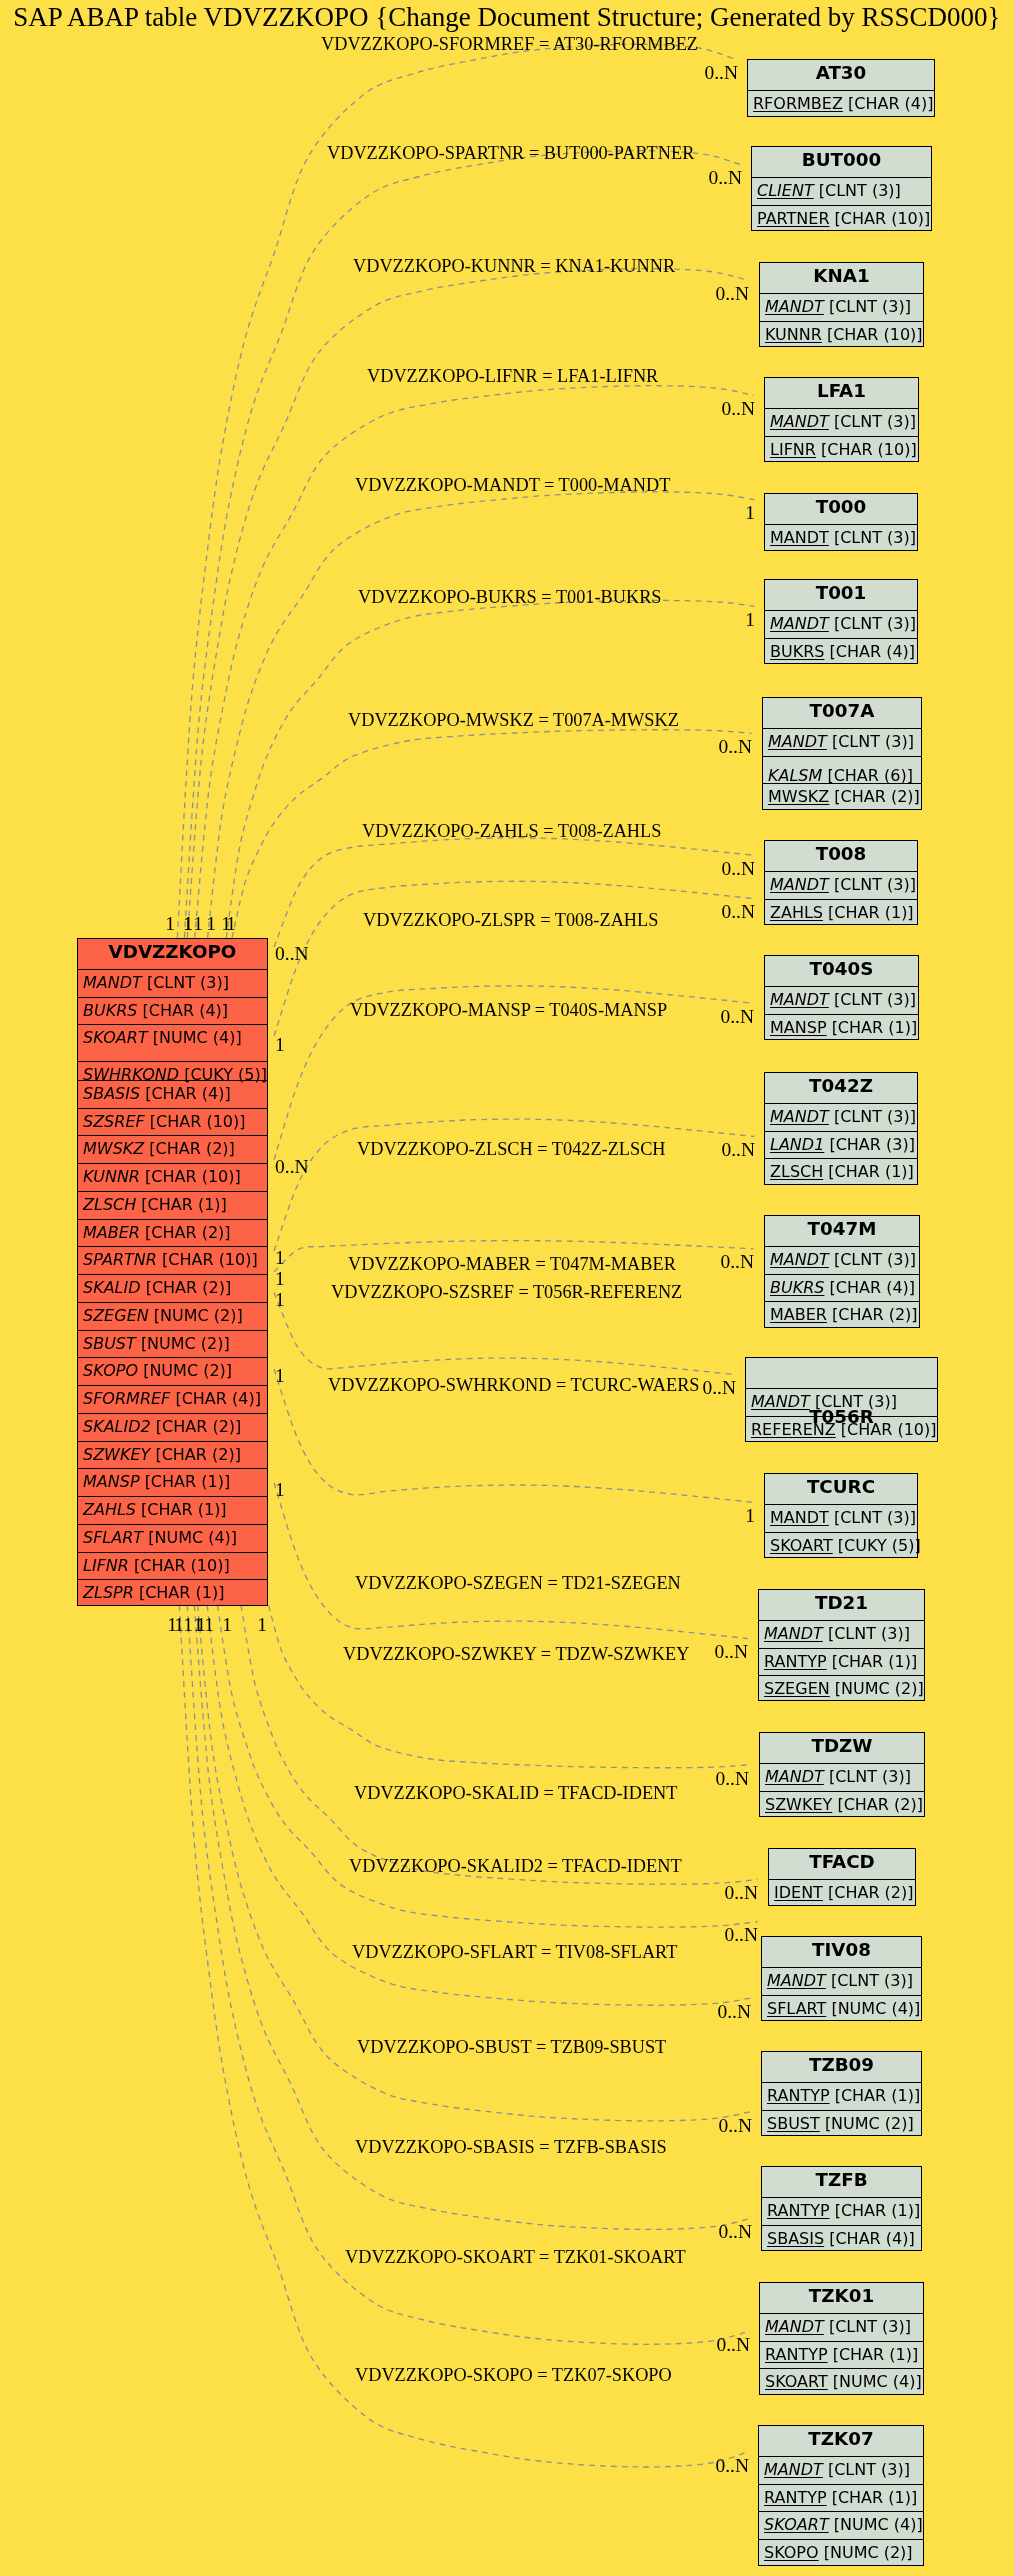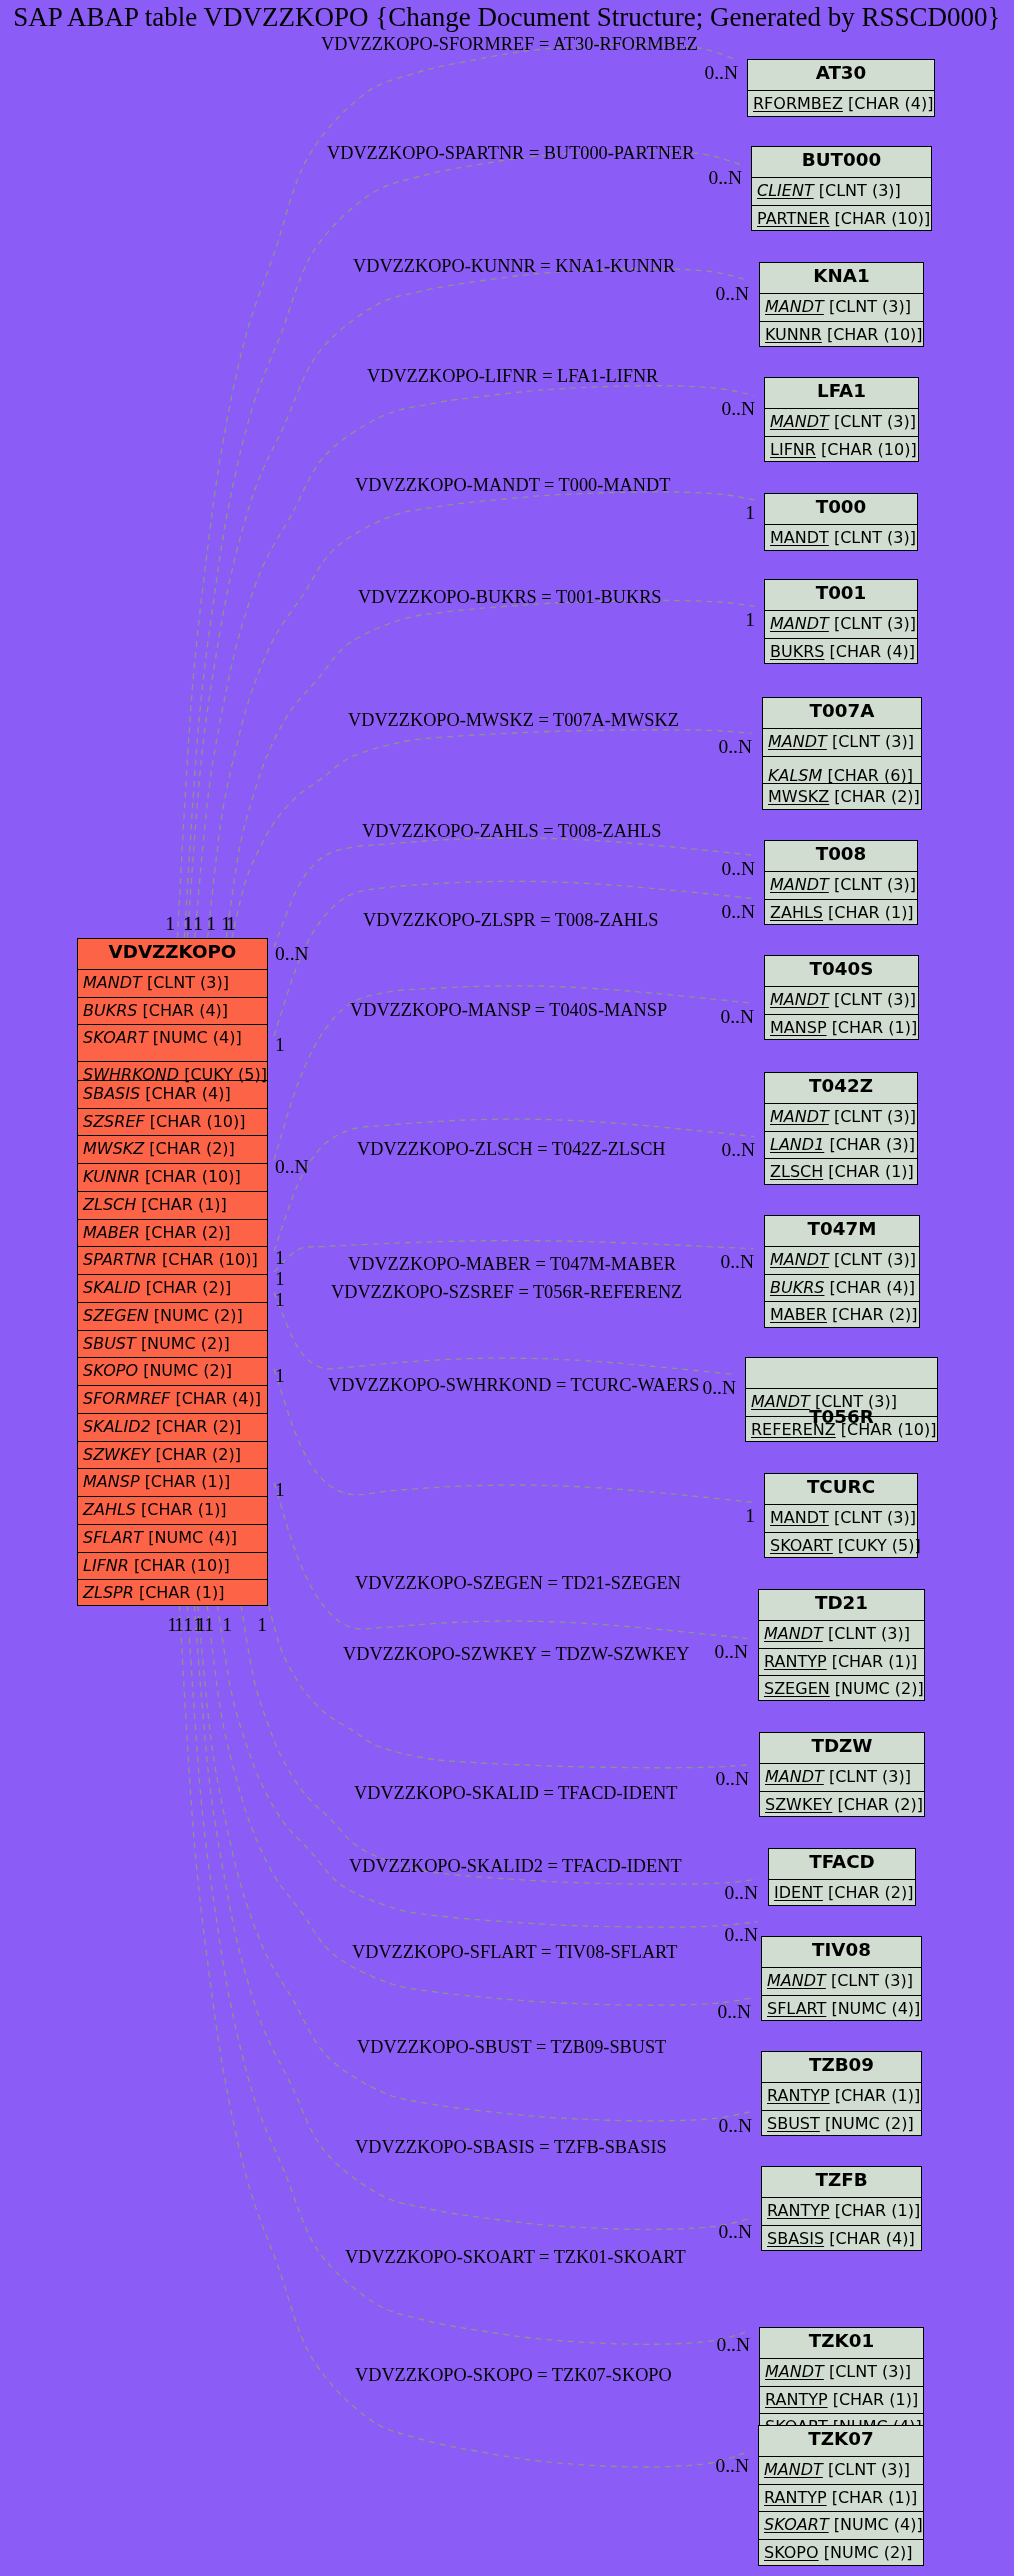--- a/index.html
+++ b/index.html
@@ -1,17 +1,17 @@
 <!DOCTYPE html>
 <html style="font-size:13.3px"><head>
 <meta charset="utf-8">
 <style>
   html,body{margin:0;padding:0;background:#ffffff;}
   #page{will-change:transform;}
-  #page{position:relative;width:1014px;height:2576px;background:#8b5cf6;overflow:hidden;
+  #page{position:relative;width:1014px;height:2576px;background:#fde047;overflow:hidden;
         font-family:"Liberation Serif",serif;}
   #edges{position:absolute;left:0;top:0;}
   .diagram-title{position:absolute;font-family:"Liberation Serif",serif;font-size:27px;
         color:#000;white-space:pre;line-height:1;}
   .rel-label{position:absolute;font-family:"Liberation Serif",serif;font-size:18.3px;color:#000;
         white-space:pre;line-height:1;}
   .card{position:absolute;font-family:"Liberation Serif",serif;font-size:19.5px;color:#000;
         white-space:pre;line-height:1;}
   .entity{position:absolute;box-sizing:border-box;border:1.4px solid #000;background:#d1ddd0;}
   .entity.main{background:#fd6347;}
@@ -171,21 +171,21 @@
 <div class="entity" style="left:761px;top:2051px;width:161px;height:85px;">
       <div class="ehead" style="height:30px;"><span>TZB09</span></div>
       <div class="erow" style="top:30px;height:28px;"><span class="fname">RANTYP</span><span> </span><span>[CHAR (1)]</span></div>
       <div class="erow" style="top:58px;height:28px;"><span class="fname">SBUST</span><span> </span><span>[NUMC (2)]</span></div>
     </div>
 <div class="entity" style="left:761px;top:2166px;width:161px;height:85px;">
       <div class="ehead" style="height:30px;"><span>TZFB</span></div>
       <div class="erow" style="top:30px;height:28px;"><span class="fname">RANTYP</span><span> </span><span>[CHAR (1)]</span></div>
       <div class="erow" style="top:58px;height:28px;"><span class="fname">SBASIS</span><span> </span><span>[CHAR (4)]</span></div>
     </div>
-<div class="entity" style="left:759px;top:2282px;width:165px;height:113px;margin-top:45px;">
+<div class="entity" style="left:759px;top:2282px;width:165px;height:113px;">
       <div class="ehead" style="height:30px;"><span>TZK01</span></div>
       <div class="erow" style="top:30px;height:28px;"><span class="fname key">MANDT</span><span> </span><span>[CLNT (3)]</span></div>
       <div class="erow" style="top:58px;height:28px;"><span class="fname">RANTYP</span><span> </span><span>[CHAR (1)]</span></div>
       <div class="erow" style="top:85px;height:28px;"><span class="fname">SKOART</span><span> </span><span>[NUMC (4)]</span></div>
     </div>
 <div class="entity" style="left:758px;top:2425px;width:166px;height:141px;">
       <div class="ehead" style="height:30px;"><span>TZK07</span></div>
       <div class="erow" style="top:30px;height:28px;"><span class="fname key">MANDT</span><span> </span><span>[CLNT (3)]</span></div>
       <div class="erow" style="top:58px;height:28px;"><span class="fname">RANTYP</span><span> </span><span>[CHAR (1)]</span></div>
       <div class="erow" style="top:85px;height:28px;"><span class="fname key">SKOART</span><span> </span><span>[NUMC (4)]</span></div>

